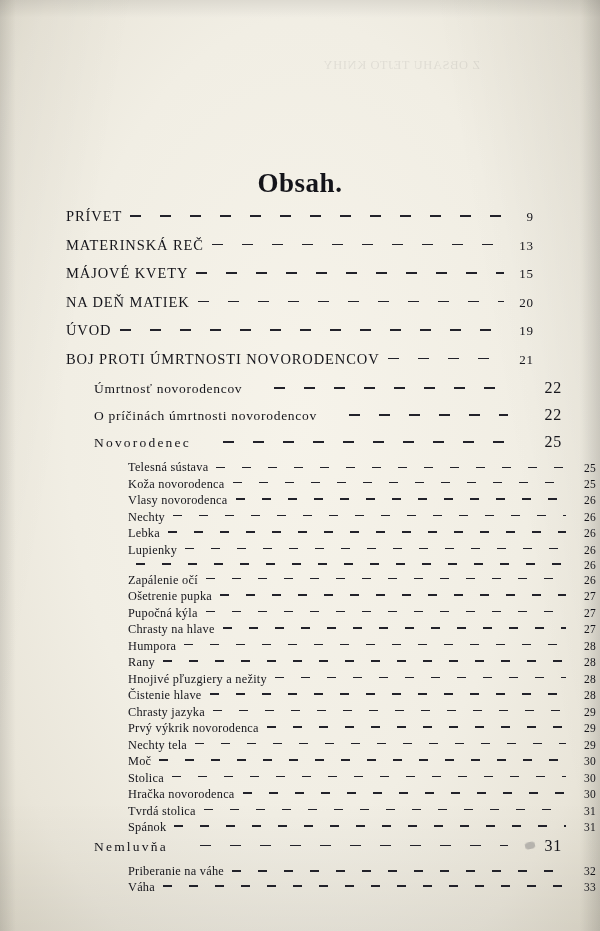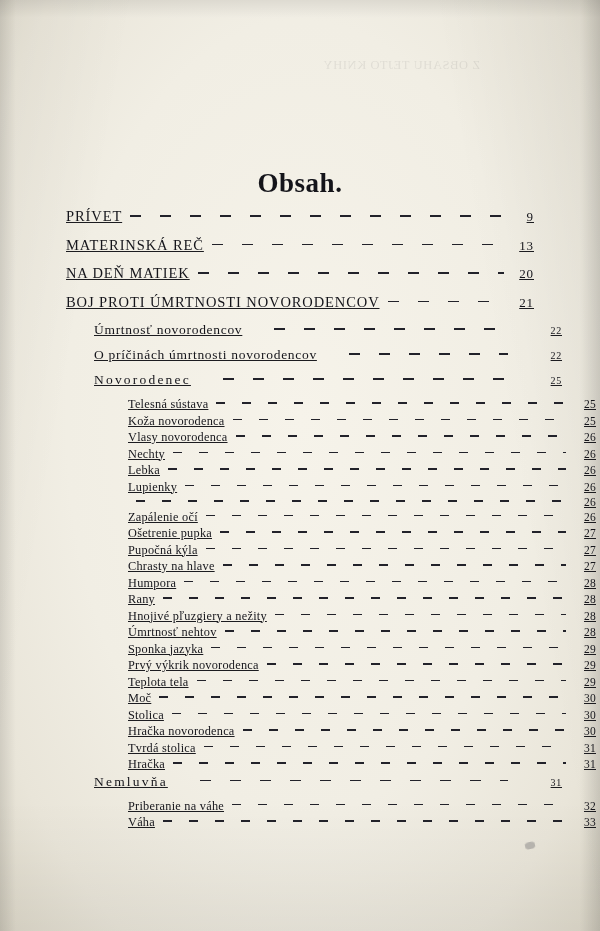--- a/index.html
+++ b/index.html
@@ -82,21 +82,20 @@
     letter-spacing: 0.5px;
     color: #14141a;
     font-family: "Liberation Serif", serif;
   }
 
   .toc {
     position: absolute;
     top: 208px;
     left: 66px;
     width: 468px;
-    text-decoration: underline;
   }
 
   .row {
     display: flex;
     align-items: baseline;
     width: 100%;
   }
   .label {
     white-space: nowrap;
     color: #15151b;
@@ -116,31 +115,31 @@
     padding-left: 0;
   }
   .lvl-0 .page-no { font-size: 13px; }
   .lvl-1 {
     font-size: 13.5px;
     letter-spacing: 0.7px;
     margin-bottom: 9px;
     padding-left: 28px;
     gap: 24px;
   }
-  .lvl-1 .page-no { font-size: 10px; }
+  .lvl-1 .page-no { font-size: 16px; }
   .lvl-1.spaced .label { letter-spacing: 2.2px; }
   .lvl-2 {
     font-size: 12.3px;
     letter-spacing: 0.25px;
     margin-bottom: 1.5px;
     padding-left: 62px;
   }
   .lvl-2 .page-no { font-size: 11.5px; }
 
-  .gap-top { margin-top: 5px; }
+  .gap-top { margin-top: 5px; align-items: center; }
 
   
   .leader-dashes {
     flex: 1 1 auto;
     margin: 0 8px;
     position: relative;
     height: 10px;
   }
   .leader-dashes::before {
     content: "";
@@ -215,23 +214,33 @@
         <span class="label">PRÍVET</span>
         <span class="leader-dashes"></span>
         <span class="page-no">9</span>
       </div>
       <div class="row lvl-0">
         <span class="label">MATERINSKÁ REČ</span>
         <span class="leader-dashes"></span>
         <span class="page-no">13</span>
       </div>
       <div class="row lvl-0">
+        <span class="label">MÁJOVÉ KVETY</span>
+        <span class="leader-dashes"></span>
+        <span class="page-no">15</span>
+      </div>
+      <div class="row lvl-0">
         <span class="label">NA DEŇ MATIEK</span>
         <span class="leader-dashes"></span>
         <span class="page-no">20</span>
+      </div>
+      <div class="row lvl-0">
+        <span class="label">ÚVOD</span>
+        <span class="leader-dashes"></span>
+        <span class="page-no">19</span>
       </div>
       <div class="row lvl-0">
         <span class="label">BOJ PROTI ÚMRTNOSTI NOVORODENCOV</span>
         <span class="leader-dashes"></span>
         <span class="page-no">21</span>
       </div>
       <div class="row lvl-1">
         <span class="label">Úmrtnosť novorodencov</span>
         <span class="leader-dashes"></span>
         <span class="page-no">22</span>
@@ -309,36 +318,36 @@
         <span class="label">Rany</span>
         <span class="leader-dashes"></span>
         <span class="page-no">28</span>
       </div>
       <div class="row lvl-2">
         <span class="label">Hnojivé pľuzgiery a nežity</span>
         <span class="leader-dashes"></span>
         <span class="page-no">28</span>
       </div>
       <div class="row lvl-2">
-        <span class="label">Úmrtnosť nehtov</span>
+        <span class="label">Čistenie hlave</span>
         <span class="leader-dashes"></span>
         <span class="page-no">28</span>
       </div>
       <div class="row lvl-2">
-        <span class="label">Sponka jazyka</span>
+        <span class="label">Chrasty jazyka</span>
         <span class="leader-dashes"></span>
         <span class="page-no">29</span>
       </div>
       <div class="row lvl-2">
         <span class="label">Prvý výkrik novorodenca</span>
         <span class="leader-dashes"></span>
         <span class="page-no">29</span>
       </div>
       <div class="row lvl-2">
-        <span class="label">Teplota tela</span>
+        <span class="label">Nechty tela</span>
         <span class="leader-dashes"></span>
         <span class="page-no">29</span>
       </div>
       <div class="row lvl-2">
         <span class="label">Moč</span>
         <span class="leader-dashes"></span>
         <span class="page-no">30</span>
       </div>
       <div class="row lvl-2">
         <span class="label">Stolica</span>
@@ -349,21 +358,21 @@
         <span class="label">Hračka novorodenca</span>
         <span class="leader-dashes"></span>
         <span class="page-no">30</span>
       </div>
       <div class="row lvl-2">
         <span class="label">Tvrdá stolica</span>
         <span class="leader-dashes"></span>
         <span class="page-no">31</span>
       </div>
       <div class="row lvl-2">
-        <span class="label">Hračka</span>
+        <span class="label">Spánok</span>
         <span class="leader-dashes"></span>
         <span class="page-no">31</span>
       </div>
       <div class="row lvl-1 spaced">
         <span class="label">Nemluvňa</span>
         <span class="leader-dashes"></span>
         <span class="page-no">31</span>
       </div>
       <div class="row lvl-2 gap-top">
         <span class="label">Priberanie na váhe</span>

